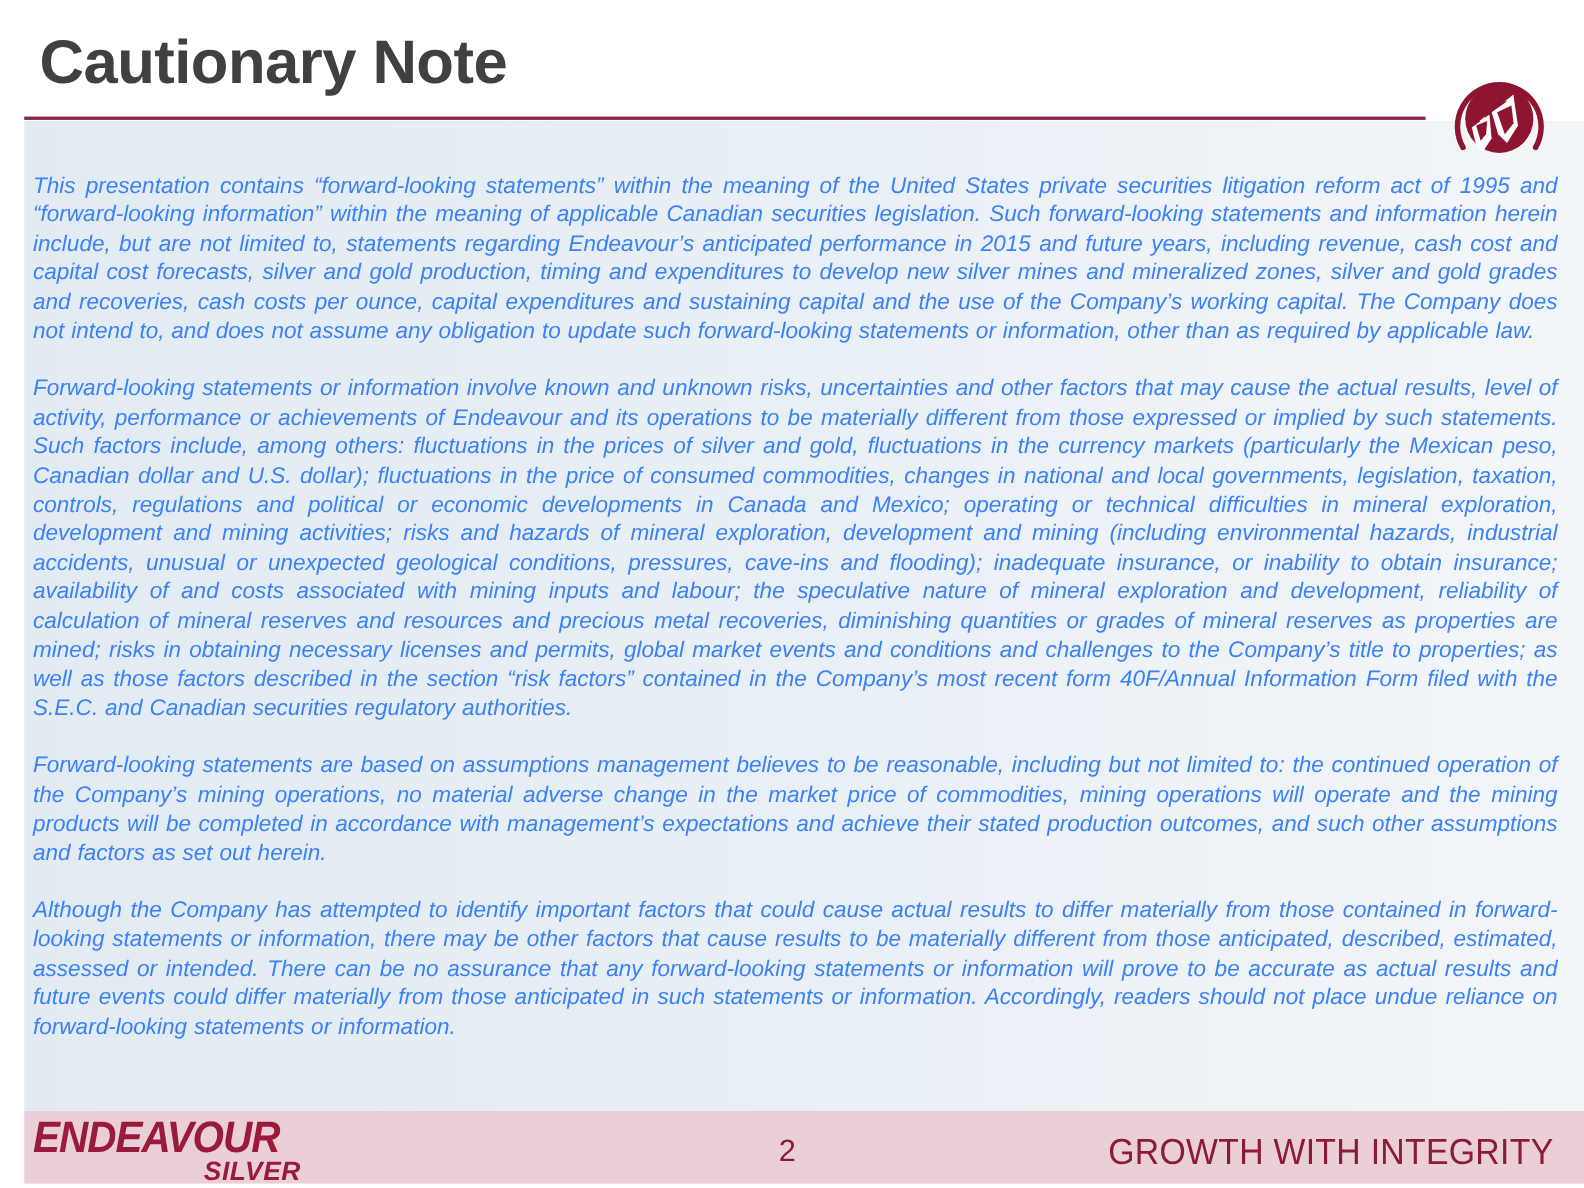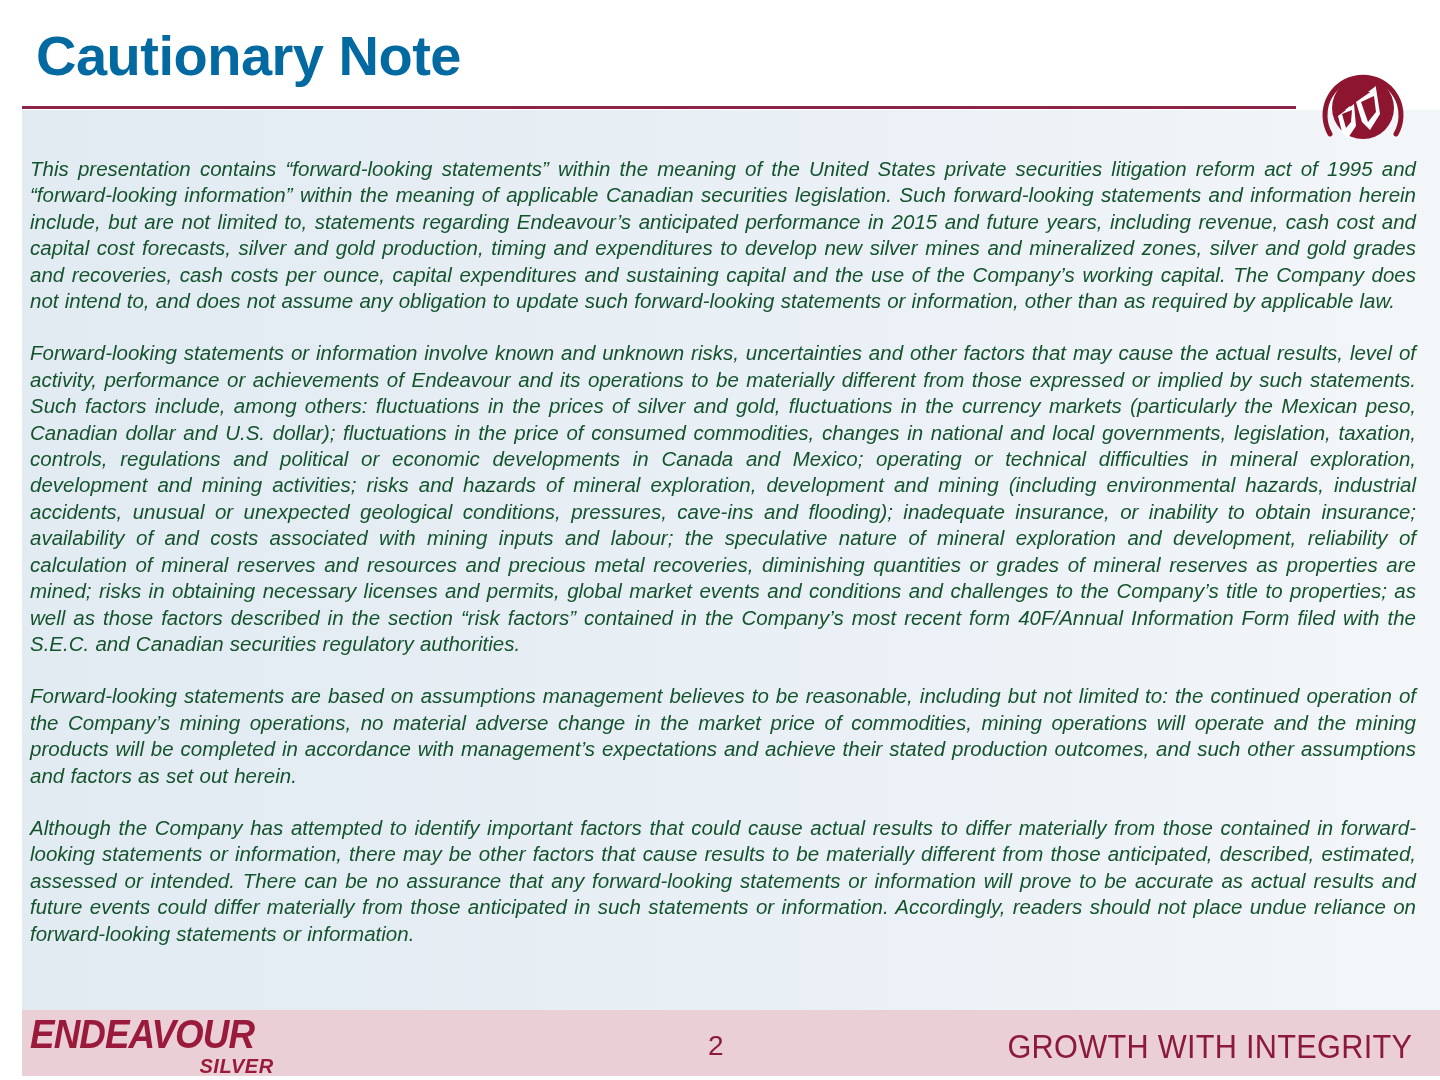--- a/index.html
+++ b/index.html
@@ -18,21 +18,21 @@
     }
     .title {
       position: absolute;
       left: 36px;
       top: 22px;
       margin: 0;
       font-family: "Liberation Sans", sans-serif;
       font-weight: bold;
       font-size: 56px;
       line-height: 68px;
-      color: #0369a1;
+      color: #404040;
       letter-spacing: -0.5px;
     }
     .title-rule {
       position: absolute;
       left: 22px;
       top: 106px;
       width: 1274px;
       height: 3px;
       background: #8b2446;
     }
@@ -53,21 +53,21 @@
     }
     .body-text {
       position: absolute;
       left: 30px;
       top: 156px;
       width: 1386px;
       font-family: "Liberation Sans", sans-serif;
       font-style: italic;
       font-size: 20.5px;
       line-height: 26.4px;
-      color: #14532d;
+      color: #3b82f6;
       text-align: justify;
       text-align-last: left;
       word-spacing: 0.5px;
     }
     .body-text p {
       margin: 0 0 26px 0;
     }
     .footer {
       position: absolute;
       left: 22px;
@@ -89,21 +89,21 @@
     .brand-name {
       display: block;
       font-size: 40px;
       line-height: 40px;
       letter-spacing: -1px;
       transform: scaleX(0.92);
       transform-origin: left center;
     }
     .brand-sub {
       display: block;
-      font-size: 20px;
+      font-size: 24px;
       line-height: 24px;
       margin-left: 108px;
       letter-spacing: 0.5px;
     }
     .page-number {
       position: absolute;
       left: 708px;
       top: 1030px;
       font-family: "Liberation Sans", sans-serif;
       font-size: 28px;

